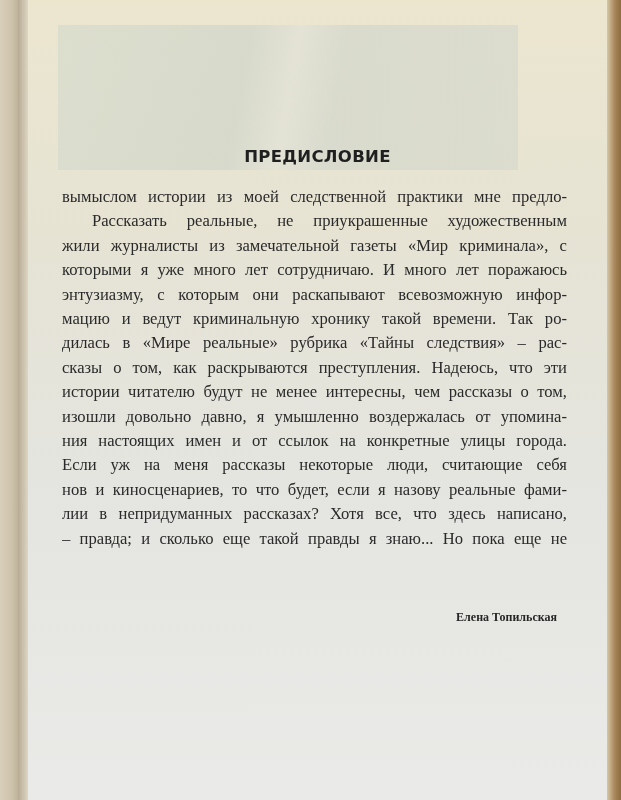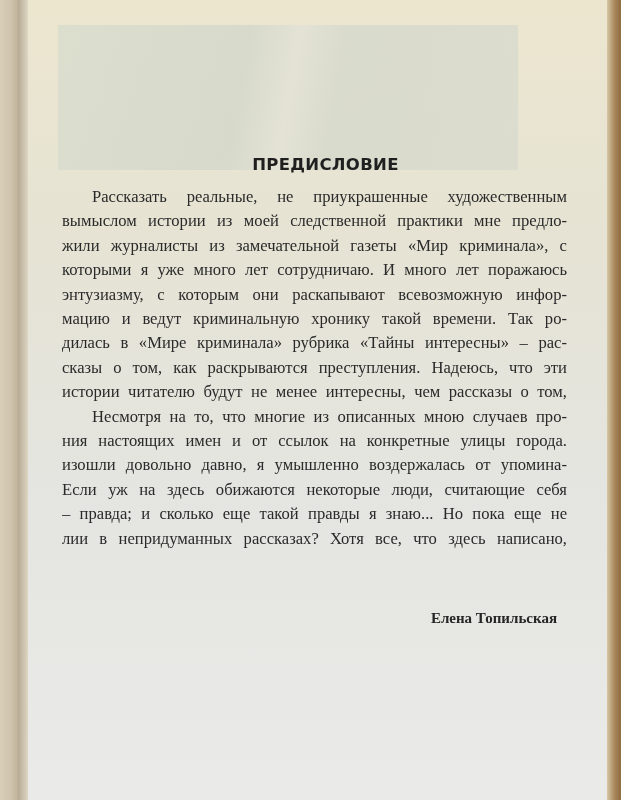--- a/index.html
+++ b/index.html
@@ -48,21 +48,21 @@
   .title {
     position: absolute;
     left: 0; top: 147px;
     width: 579px;
     text-align: center;
     font-family: "DejaVu Sans", "Liberation Sans", sans-serif;
     font-weight: bold;
     font-size: 16.5px;
     letter-spacing: 0.3px;
     color: #1f1f1f;
-    margin: 8px;
+    margin: 0;
   }
   .text-block {
     position: absolute;
     left: 34px; top: 185px;
     width: 505px;
     font-size: 16.6px;
     line-height: 24.4px;
     color: #2a2a2a;
   }
   .line {
@@ -75,52 +75,52 @@
   .line.last {
     text-align-last: left;
   }
   .line.indent {
     padding-left: 30px;
   }
   .signature {
     position: absolute;
     right: 50px; top: 610px;
     font-weight: bold;
-    font-size: 15px;
+    font-size: 12px;
     color: #262626;
   }
 </style>
 </head>
 <body>
 
 <div class="left-edge"></div>
 <div class="left-shadow"></div>
 <div class="right-edge"></div>
 
 <div class="page">
   <div class="ghost-image"></div>
 
   <h1 class="title">ПРЕДИСЛОВИЕ</h1>
 
   <div class="text-block">
     <div>
+      <span class="line">вымыслом истории из моей следственной практики мне предло-</span>
       <span class="line indent">Рассказать реальные, не приукрашенные художественным</span>
-      <span class="line">вымыслом истории из моей следственной практики мне предло-</span>
       <span class="line">жили журналисты из замечательной газеты «Мир криминала», с</span>
       <span class="line">которыми я уже много лет сотрудничаю. И много лет поражаюсь</span>
       <span class="line">энтузиазму, с которым они раскапывают всевозможную инфор-</span>
       <span class="line">мацию и ведут криминальную хронику такой времени. Так ро-</span>
-      <span class="line">дилась в «Мире криминала» рубрика «Тайны интересны» – рас-</span>
+      <span class="line">дилась в «Мире реальные» рубрика «Тайны следствия» – рас-</span>
       <span class="line">сказы о том, как раскрываются преступления. Надеюсь, что эти</span>
       <span class="line">истории читателю будут не менее интересны, чем рассказы о том,</span>
     </div>
     <div>
-      <span class="line indent">Несмотря на то, что многие из описанных мною случаев про-</span>
+      <span class="line">изошли довольно давно, я умышленно воздержалась от упомина-</span>
       <span class="line">ния настоящих имен и от ссылок на конкретные улицы города.</span>
-      <span class="line">изошли довольно давно, я умышленно воздержалась от упомина-</span>
-      <span class="line">Если уж на здесь обижаются некоторые люди, считающие себя</span>
+      <span class="line">Если уж на меня рассказы некоторые люди, считающие себя</span>
+      <span class="line">нов и киносценариев, то что будет, если я назову реальные фами-</span>
+      <span class="line">лии в непридуманных рассказах? Хотя все, что здесь написано,</span>
       <span class="line">– правда; и сколько еще такой правды я знаю... Но пока еще не</span>
-      <span class="line">лии в непридуманных рассказах? Хотя все, что здесь написано,</span>
     </div>
   </div>
 
   <div class="signature">Елена Топильская</div>
 </div>
 
 </body></html>

